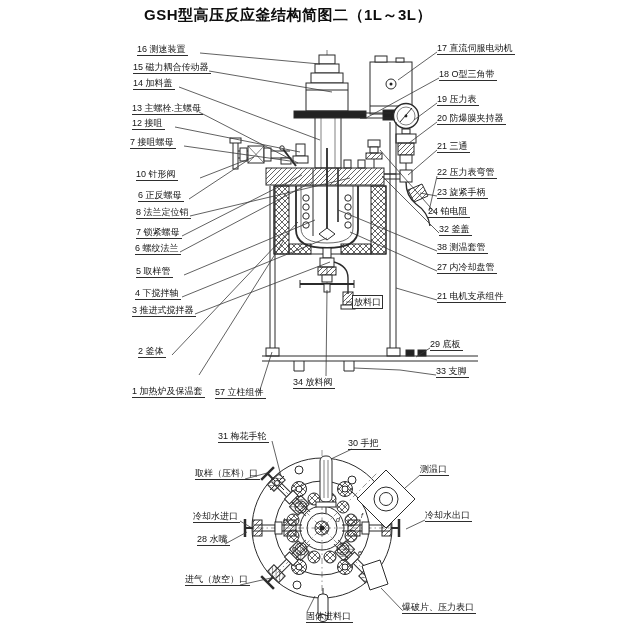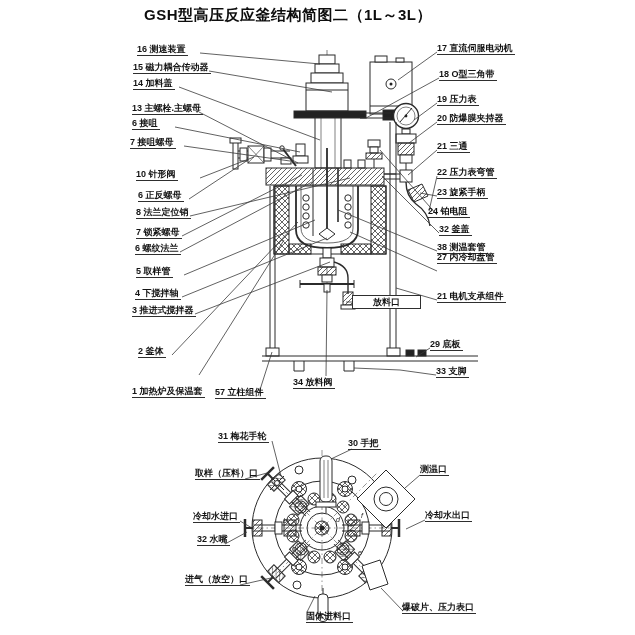--- a/index.html
+++ b/index.html
@@ -1,24 +1,24 @@
 <!DOCTYPE html>
 <html><head>
 <meta charset="utf-8">
 <style>
   html,body{margin:0;padding:0;background:#fff;}
   .canvas{position:relative;width:576px;height:635px;background:#fff;
           font-family:"Liberation Sans",sans-serif;overflow:hidden;}
   .canvas svg{position:absolute;left:0;top:0;z-index:1;}
   .title{position:absolute;top:6px;left:0;width:100%;text-align:center;
          font-size:15px;font-weight:bold;color:#0d0d0d;letter-spacing:.5px;z-index:2;}
-  .lbl{position:absolute;font-size:9px;font-weight:700;color:#141414;
+  .lbl{position:absolute;font-size:9px;font-weight:400;color:#141414;
        border-bottom:1px solid #2e2e2e;padding:0 2px 1px 0;white-space:nowrap;
        line-height:1.15;z-index:2;}
-  .boxed{border:1px solid #2e2e2e;padding:1px 20px;background:#fff;}
+  .boxed{border:1px solid #2e2e2e;padding:1px 1px;background:#fff;}
 </style>
 </head>
 <body>
 
 <div class="canvas">
 
   <div class="title">GSH型高压反应釜结构简图二（1L～3L）</div>
 
   <svg width="635" height="635" viewBox="0 0 635 635">
     <defs>
@@ -324,21 +324,21 @@
       <line x1="240" y1="585" x2="271" y2="578"></line>
       <line x1="307" y1="612" x2="315" y2="596"></line>
       <line x1="402" y1="610" x2="381" y2="588"></line>
     </g>
   </svg>
 
   <div class="lbl" style="left:137px;top:44px">16  测速装置</div>
   <div class="lbl" style="left:133px;top:62px">15 磁力耦合传动器</div>
   <div class="lbl" style="left:133px;top:78px">14 加料盖</div>
   <div class="lbl" style="left:132px;top:103px">13 主螺栓.主螺母</div>
-  <div class="lbl" style="left:132px;top:118px">6  接咀</div>
+  <div class="lbl" style="left:132px;top:118px">12  接咀</div>
   <div class="lbl" style="left:130px;top:137px">7 接咀螺母</div>
   <div class="lbl" style="left:136px;top:169px">10  针形阀</div>
   <div class="lbl" style="left:138px;top:190px">6  正反螺母</div>
   <div class="lbl" style="left:136px;top:207px">8 法兰定位销</div>
   <div class="lbl" style="left:136px;top:227px">7 锁紧螺母</div>
   <div class="lbl" style="left:135px;top:243px">6 螺纹法兰</div>
   <div class="lbl" style="left:136px;top:266px">5  取样管</div>
   <div class="lbl" style="left:135px;top:288px">4 下搅拌轴</div>
   <div class="lbl" style="left:132px;top:305px">3 推进式搅拌器</div>
   <div class="lbl" style="left:138px;top:346px">2  釜体</div>
@@ -347,33 +347,33 @@
   <div class="lbl" style="left:437px;top:43px">17 直流伺服电动机</div>
   <div class="lbl" style="left:439px;top:69px">18  O型三角带</div>
   <div class="lbl" style="left:437px;top:94px">19 压力表</div>
   <div class="lbl" style="left:437px;top:113px">20 防爆膜夹持器</div>
   <div class="lbl" style="left:437px;top:141px">21  三通</div>
   <div class="lbl" style="left:437px;top:167px">22 压力表弯管</div>
   <div class="lbl" style="left:437px;top:187px">23  旋紧手柄</div>
   <div class="lbl" style="left:428px;top:206px">24  铂电阻</div>
   <div class="lbl" style="left:439px;top:224px">32  釜盖</div>
   <div class="lbl" style="left:437px;top:242px">38 测温套管</div>
-  <div class="lbl" style="left:437px;top:252px">27 内冷却盘管</div>
+  <div class="lbl" style="left:437px;top:262px">27 内冷却盘管</div>
   <div class="lbl" style="left:437px;top:291px">21 电机支承组件</div>
   <div class="lbl" style="left:430px;top:339px">29 底板</div>
   <div class="lbl" style="left:436px;top:366px">33 支脚</div>
 
   <div class="lbl" style="left:215px;top:387px">57 立柱组件</div>
   <div class="lbl" style="left:293px;top:377px">34 放料阀</div>
   <div class="lbl boxed" style="left:352px;top:295px;border-bottom:1px solid #2e2e2e">放料口</div>
 
   <div class="lbl" style="left:218px;top:431px">31 梅花手轮</div>
   <div class="lbl" style="left:348px;top:438px">30 手把</div>
   <div class="lbl" style="left:195px;top:468px">取样（压料）口</div>
   <div class="lbl" style="left:420px;top:464px">测温口</div>
   <div class="lbl" style="left:193px;top:511px">冷却水进口</div>
   <div class="lbl" style="left:425px;top:510px">冷却水出口</div>
-  <div class="lbl" style="left:197px;top:534px">32 水嘴</div>
+  <div class="lbl" style="left:197px;top:534px">28 水嘴</div>
   <div class="lbl" style="left:185px;top:574px">进气（放空）口</div>
   <div class="lbl" style="left:306px;top:611px">固体进料口</div>
   <div class="lbl" style="left:402px;top:602px">爆破片、压力表口</div>
 
 </div>
 
 </body></html>

